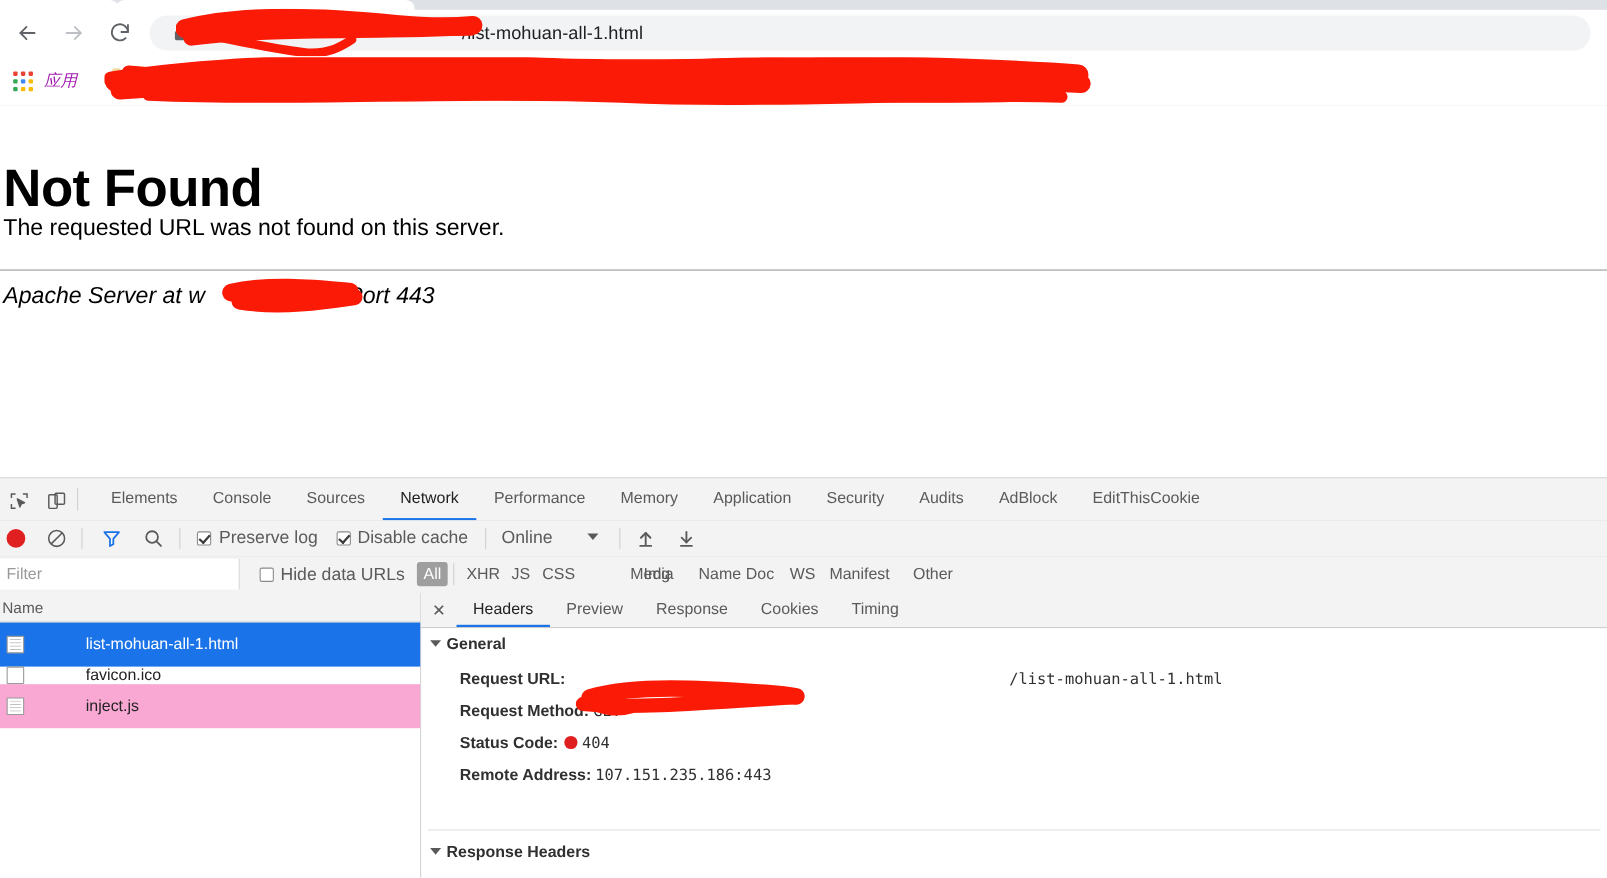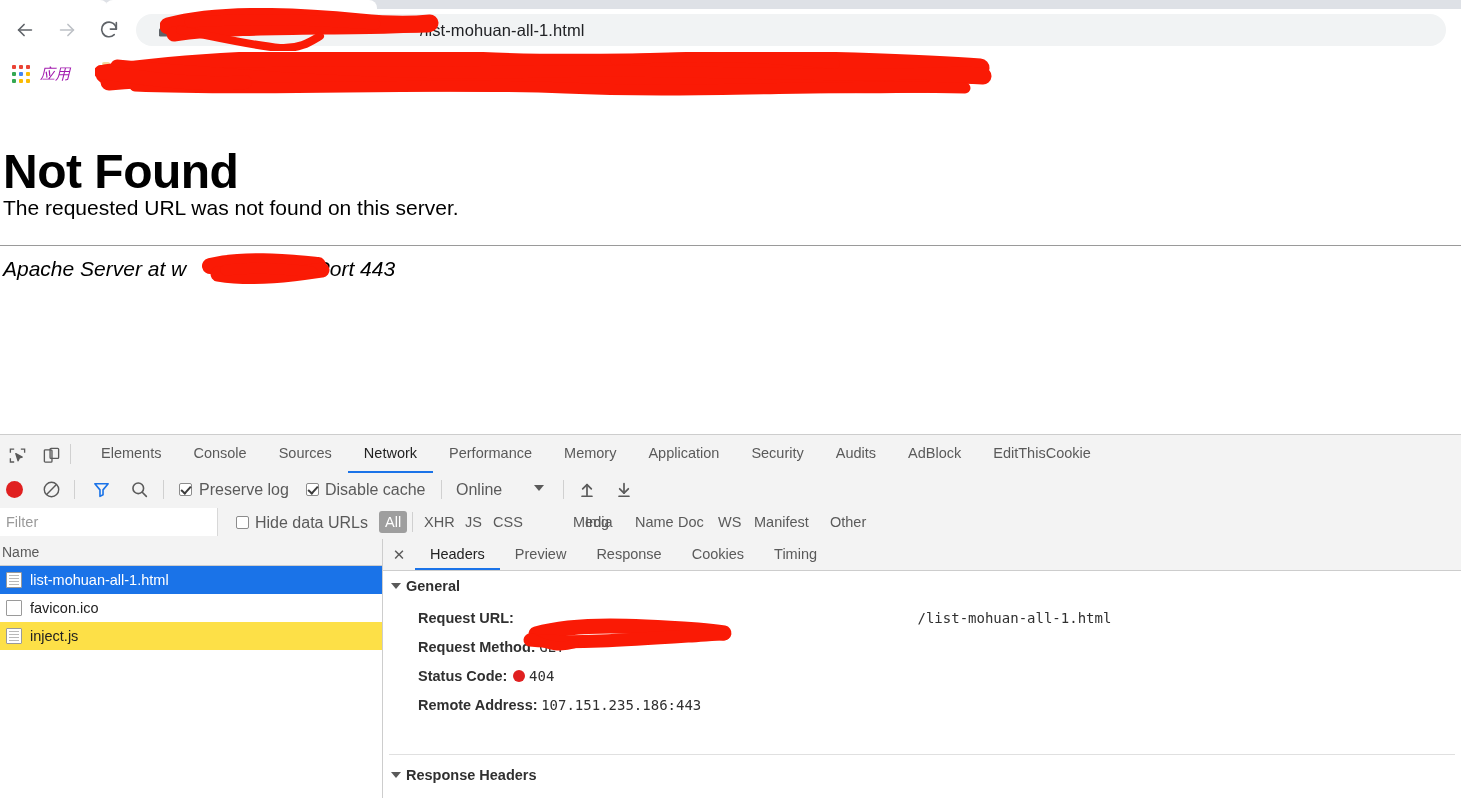--- a/index.html
+++ b/index.html
@@ -196,25 +196,25 @@
     position: absolute; left: 0; top: 104px; width: 382px; height: 260px;
     background: #ffffff; border-right: 1px solid #cdcdcd;
   }
   .col-header {
     position: absolute; left: 0; top: 0; width: 382px; height: 27px;
     background: #f3f3f3; border-bottom: 1px solid #cdcdcd;
     font-size: 14px; color: #5a5a5a; line-height: 27px; padding-left: 2px;
     box-sizing: border-box;
   }
   .req-row {
-    position: absolute; left: 0; width: 382px; height: 28px;
-    display: flex; align-items: center; font-size: 14.5px; color: #222;
+    position: absolute; left: 0; width: 382px; height: 40px;
+    display: flex; align-items: center; font-size: 14.5px; color: #222; gap: 48px;
   }
   .req-row.sel { background: #1a73e8; color: #ffffff; }
-  .req-row.alt { background: #fde047; }
+  .req-row.alt { background: #f9a8d4; }
   .doc-icon {
     width: 16px; height: 16px; margin: 0 8px 0 6px; flex: none;
     background: #ffffff; border: 1px solid #9a9a9a; border-radius: 1px;
     position: relative; box-sizing: border-box;
   }
   .doc-icon.lined::before {
     content: ''; position: absolute; left: 2px; top: 2px; right: 2px; bottom: 2px;
     background:
       linear-gradient(#b9b9b9 1px, transparent 1px) 0 0 / 100% 3px;
   }

